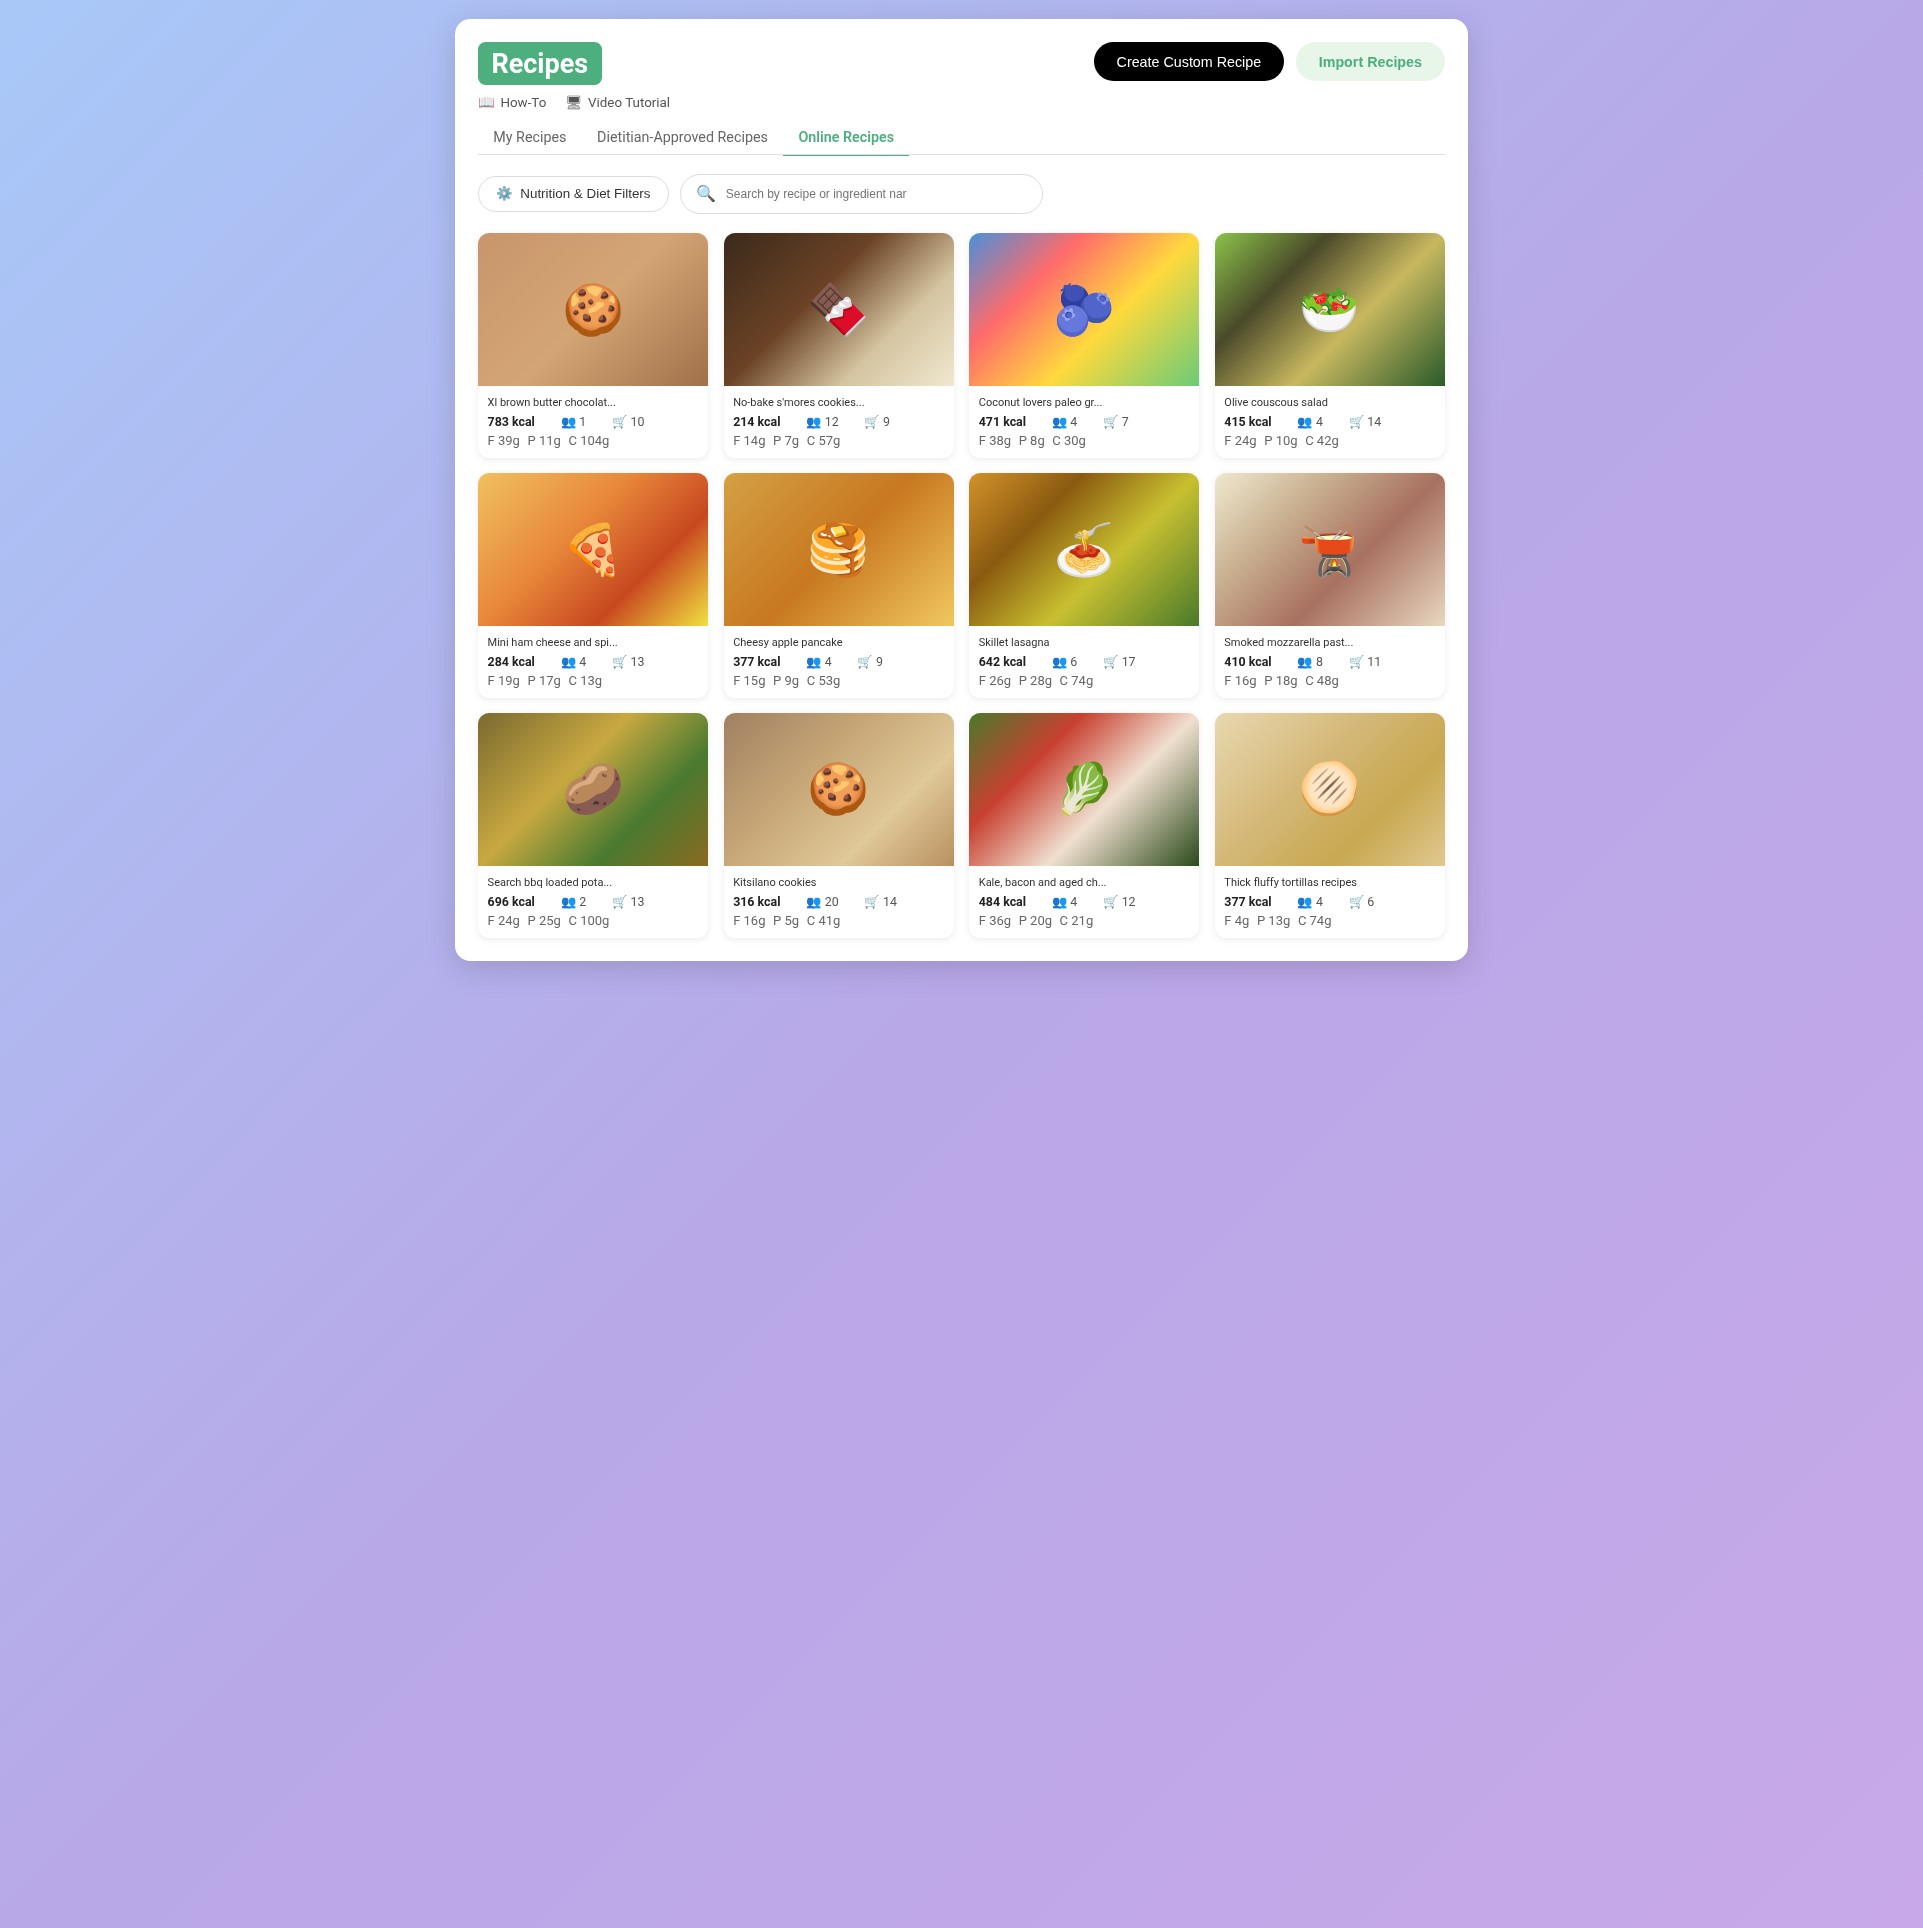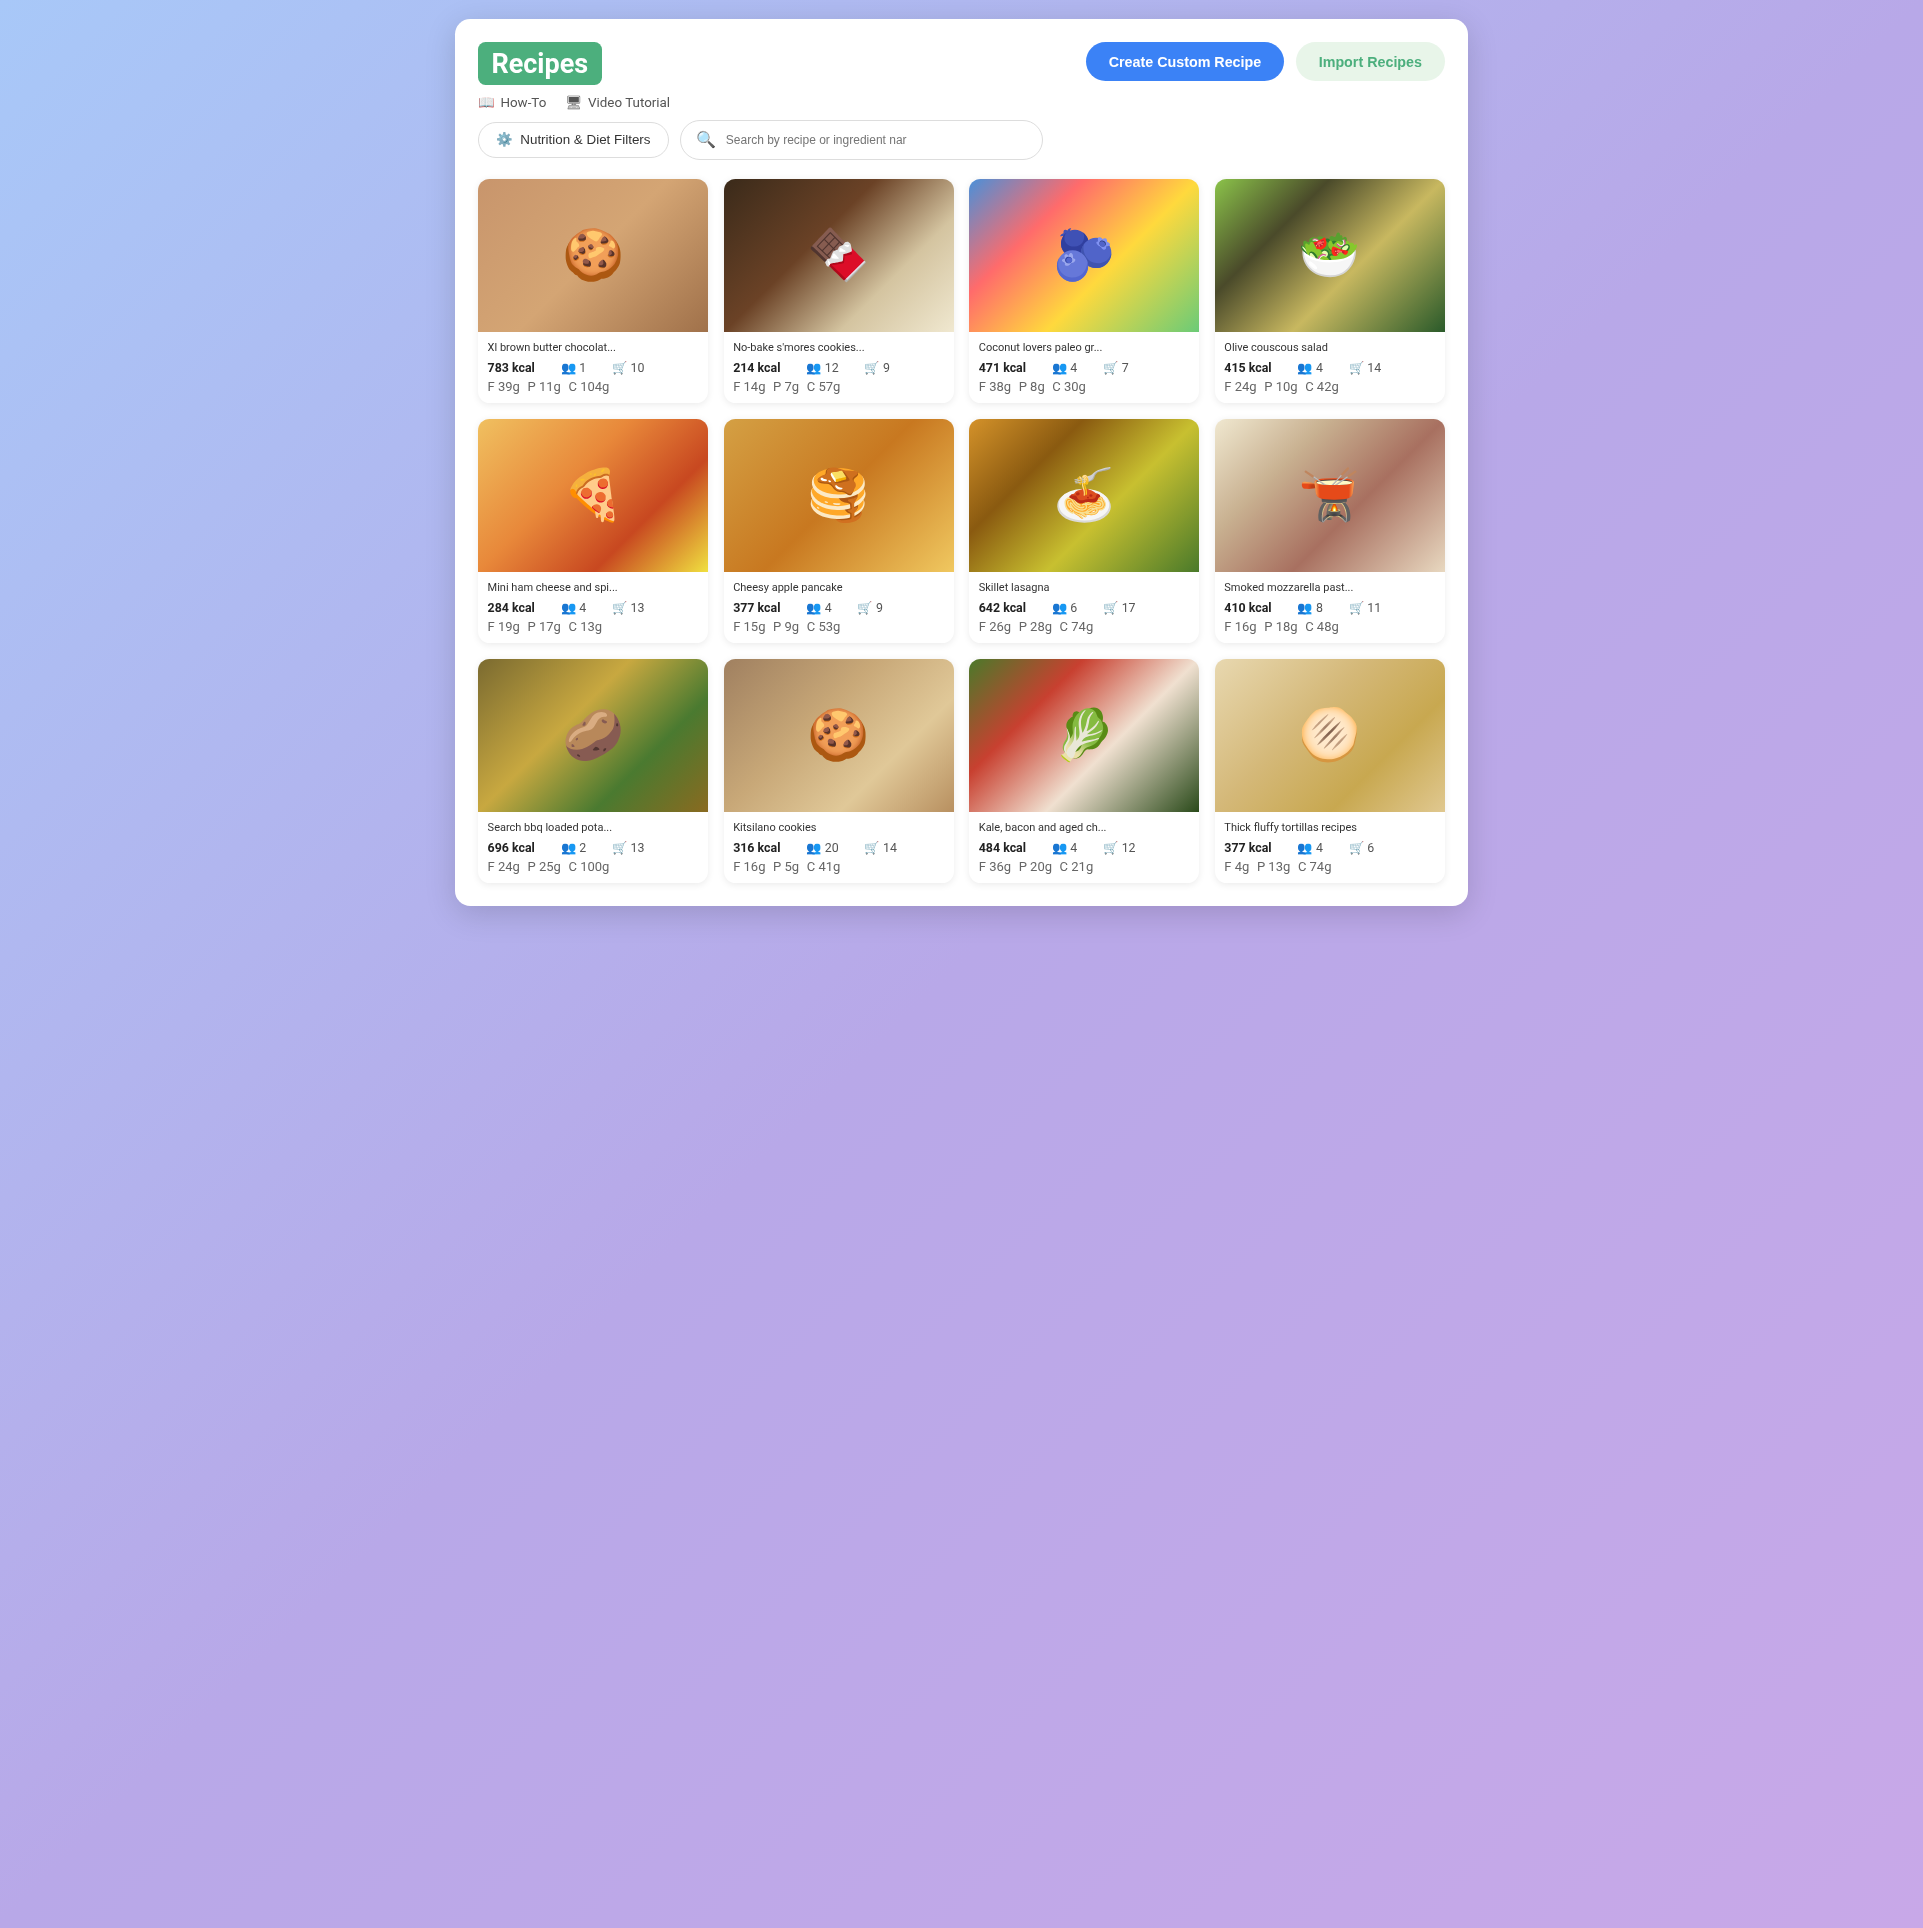--- a/index.html
+++ b/index.html
@@ -59,27 +59,27 @@
       text-decoration: none;
     }
 
     .header-buttons {
       display: flex;
       gap: 11.5px;
       align-items: center;
     }
 
     .btn-primary {
-      background: #3b82f6;
+      background: #000000;
       color: white;
       border: none;
       border-radius: 23px;
       padding: 11.5px 23px;
       font-size: 14.3px;
-      font-weight: 700;
+      font-weight: 400;
       cursor: pointer;
     }
 
     .btn-secondary {
       background: #e8f5e9;
       color: #4CAF7D;
       border: none;
       border-radius: 23px;
       padding: 11.5px 23px;
       font-size: 14.3px;
@@ -250,20 +250,25 @@
           <span>Video Tutorial</span>
         </a>
       </div>
     </div>
     <div class="header-buttons">
       <button class="btn-primary">Create Custom Recipe</button>
       <button class="btn-secondary">Import Recipes</button>
     </div>
   </div>
 
+  <div class="tabs">
+    <div class="tab">My Recipes</div>
+    <div class="tab">Dietitian-Approved Recipes</div>
+    <div class="tab active">Online Recipes</div>
+  </div>
 
   <div class="filters-bar">
     <button class="filter-btn">
       <span>⚙️</span>
       <span>Nutrition &amp; Diet Filters</span>
     </button>
     <div class="search-bar">
       <span>🔍</span>
       <input type="text" placeholder="Search by recipe or ingredient nar" style="">
     </div>

